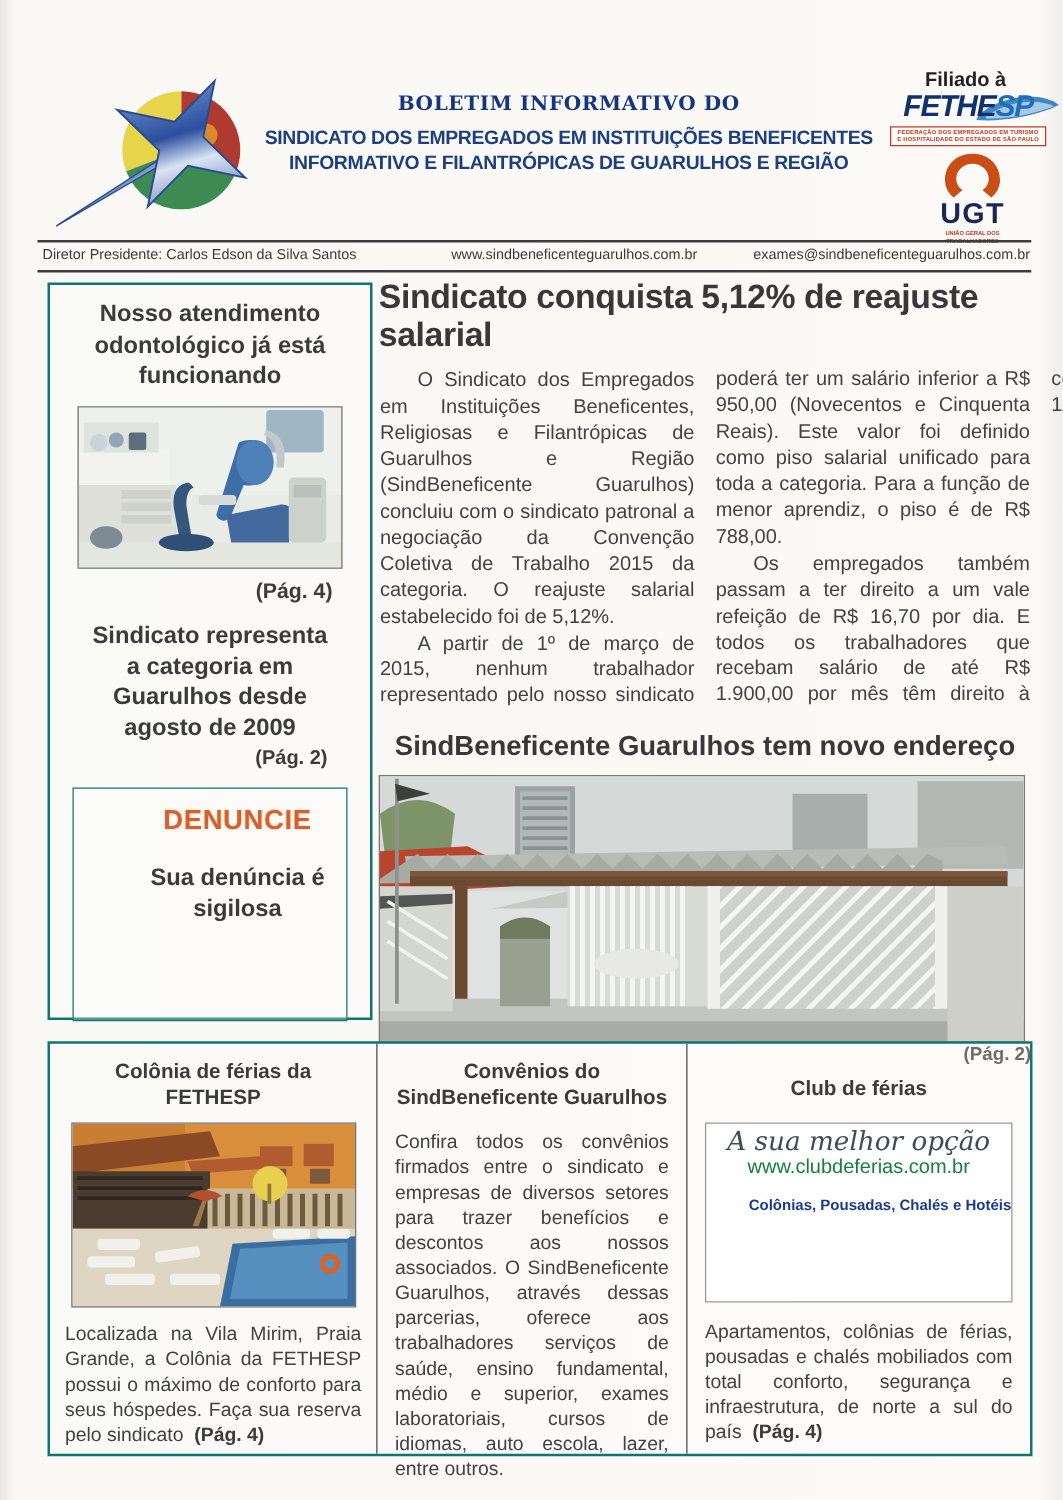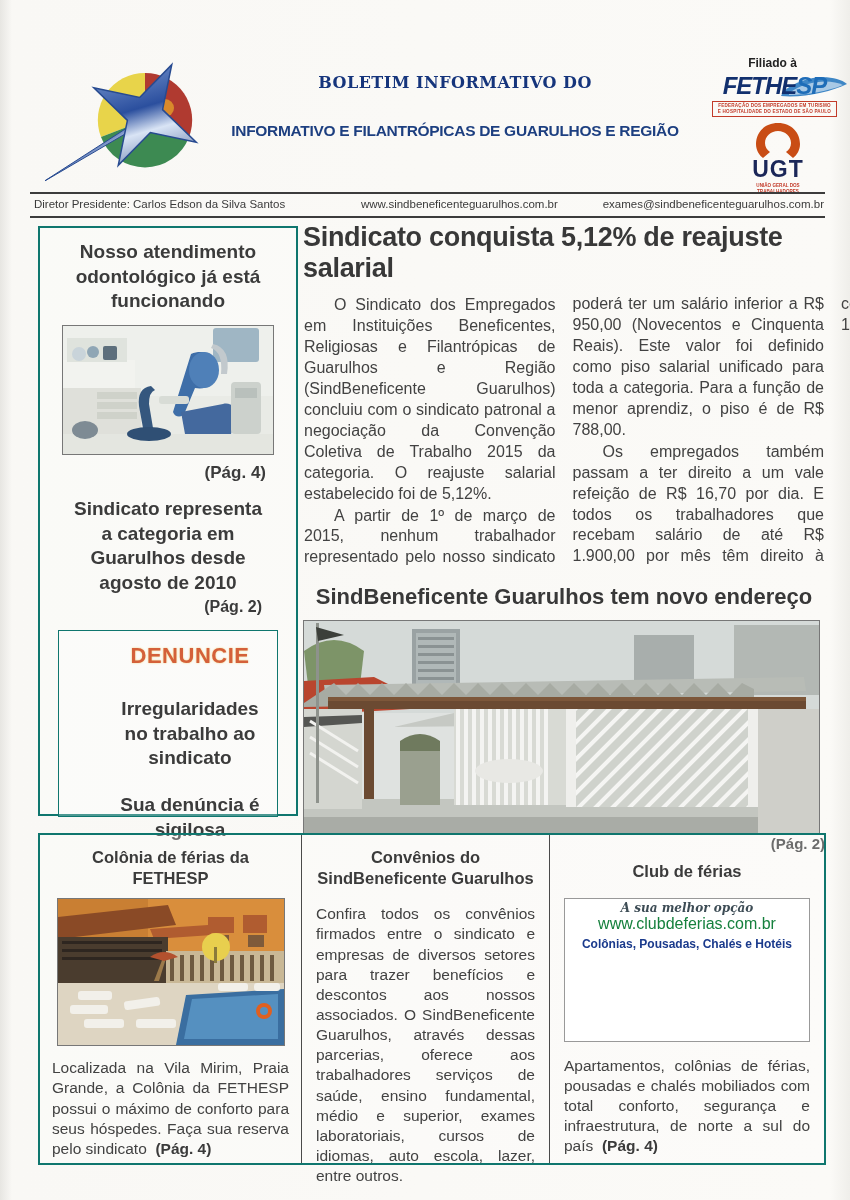--- a/index.html
+++ b/index.html
@@ -12,21 +12,21 @@
   .abs{position:absolute;}
   
   .masthead-title{
     font-family:"DejaVu Serif",serif;font-weight:bold;color:#16357c;
     font-size:16px;letter-spacing:.5px;text-align:center;
   }
   .masthead-sub{
     font-weight:bold;color:#1d3f80;font-size:15.5px;letter-spacing:-.3px;
     text-align:center;line-height:1.25;
   }
-  .affil{font-size:12px;font-weight:bold;color:#222;}
+  .affil{font-size:16px;font-weight:bold;color:#222;}
   .fethesp-text{font-weight:bold;font-style:italic;font-size:24px;letter-spacing:-1px;}
   .fethesp-a{color:#12306e;}
   .fethesp-b{color:#1e6db8;}
   .fethesp-sub{font-size:4.6px;color:#c23b2a;font-weight:bold;line-height:1.3;text-align:center;letter-spacing:.2px;}
   .ugt-word{font-family:"Liberation Sans",sans-serif;font-weight:bold;color:#1b2758;font-size:23px;letter-spacing:1px;}
   .ugt-sub{font-size:4.6px;color:#c23b2a;font-weight:bold;text-align:center;line-height:1.3;}
   .rule{position:absolute;left:30px;width:795px;height:2px;background:#3c3c3c;}
   .infobar{font-size:11.5px;color:#3a3a3a;}
   
   .box{border:2px solid #0f766e;background:rgba(255,255,255,.25);}
@@ -45,21 +45,21 @@
   }
   .article p{margin:1px;text-indent:30px;}
   .h2line{font-size:22px;font-weight:bold;color:#383838;text-align:center;}
   .photoframe{border:1.5px solid #777;background:#ddd;overflow:hidden;}
   .caption{font-size:14.5px;color:#3d3d3d;text-align:center;}
   
   .bcol-head{font-size:16.5px;font-weight:bold;color:#3b3b3b;text-align:center;line-height:1.25;}
   .btext{font-size:15.5px;line-height:1.3;text-align:justify;color:#424242;}
   .adbox{border:1.5px solid #999;background:#fff;}
   .ad-logo-text{font-weight:bold;color:#d2671f;font-size:21px;letter-spacing:.3px;}
-  .ad-tagline{font-family:"DejaVu Serif",serif;font-style:italic;font-weight:bold;color:#3d4c55;font-size:12px;}
+  .ad-tagline{font-family:"DejaVu Serif",serif;font-style:italic;font-weight:normal;color:#3d4c55;font-size:21px;}
   .ad-url{font-weight:normal;color:#15803d;font-size:16px;}
   .ad-sub{font-weight:bold;color:#1a3a8c;font-size:12px;}
   sup.reg{font-size:9px;color:#d2671f;}
 </style>
 </head>
 <body>
 
 <div class="abs" style="left:30px;top:50px;width:795px;height:140px;">
 
   <div class="abs" style="left:15px;top:10px;width:200px;height:125px;">
@@ -79,20 +79,21 @@
         <circle cx="20" cy="-12" r="9" fill="#d98a2b"></circle>
       </g>
       <polygon points="96,52 104,60 -2,122 88,64" fill="url(#starblue)" stroke="#274a90" stroke-width="1"></polygon>
       <g transform="rotate(28 100 55)">
         <polygon points="100,-2 113,42 158,55 113,68 100,112 87,68 42,55 87,42" fill="url(#starblue)" stroke="#274a90" stroke-width="1.5"></polygon>
       </g>
     </svg>
   </div>
 
   <div class="abs masthead-title" style="left:190px;top:23px;width:470px;">BOLETIM INFORMATIVO DO</div>
+  <div class="abs masthead-sub" style="left:175px;top:51px;width:500px;">SINDICATO DOS EMPREGADOS EM INSTITUIÇÕES BENEFICENTES</div>
   <div class="abs masthead-sub" style="left:175px;top:71px;width:500px;">INFORMATIVO E FILANTRÓPICAS DE GUARULHOS E REGIÃO</div>
 
   <div class="abs affil" style="left:690px;top:6px;width:105px;text-align:center;">Filiado à</div>
 
   <div class="abs" style="left:682px;top:22px;width:125px;text-align:center;">
     <div style="position:relative;display:inline-block;">
       <svg width="125" height="34" viewBox="0 0 125 34" style="position:absolute;left:0;top:0;">
         <path d="M60,20 C80,2 112,2 124,12 C108,20 80,26 58,24 Z" fill="#2a7ac0" opacity=".9"></path>
         <path d="M66,21 C84,8 108,7 120,13 C106,19 84,23 66,23 Z" fill="#ffffff" opacity=".55"></path>
       </svg>
@@ -152,26 +153,25 @@
       <rect x="96" y="70" width="30" height="8" rx="3" fill="#d8dcd6"></rect>
       <path d="M88,60 q-14,2 -12,20 l4,22 10,0 -4,-24 q0,-12 6,-14 Z" fill="#35577e"></path>
       <ellipse cx="86" cy="108" rx="22" ry="7" fill="#2f4f74"></ellipse>
       <rect x="168" y="56" width="30" height="52" rx="4" fill="#ccd1cc"></rect>
       <rect x="172" y="62" width="22" height="10" fill="#b9c0bc"></rect>
     </svg>
   </div>
 
   <div class="pageref" style="text-align:right;font-size:17px;margin:8px 30px 0 0;">(Pág. 4)</div>
 
-  <div class="sidebar-head" style="margin:14px 30px 0;">Sindicato representa a categoria em Guarulhos desde agosto de 2010</div>
+  <div class="sidebar-head" style="margin:14px 30px 0;">Sindicato representa a categoria em Guarulhos desde agosto de 2009</div>
   <div class="pageref" style="text-align:right;font-size:16px;margin:2px 34px 0 0;">(Pág. 2)</div>
 
   <div class="box" style="border-width:1.5px;margin:14px 18px 0;height:185px;padding-left:44px;">
     <div class="denuncie-title" style="margin-top:12px;">DENUNCIE</div>
-    <div class="denuncie-line" style="margin:28px 8px 0;">Irregularidades no trabalho ao sindicato</div>
     <div class="denuncie-line" style="margin:22px 8px 0;">Sua denúncia é sigilosa</div>
   </div>
 </div>
 
 <div class="abs" style="left:303px;top:222px;width:522px;">
   <div class="headline">Sindicato conquista 5,12% de reajuste salarial</div>
 
   <div class="article" style="height:278px;margin-top:10px;">
     <p>O Sindicato dos Empregados em Instituições Beneficentes, Religiosas e Filantrópicas de Guarulhos e Região (SindBeneficente Guarulhos) concluiu com o sindicato patronal a negociação da Convenção Coletiva de Trabalho 2015 da categoria. O reajuste salarial estabelecido foi de 5,12%.</p>
     <p>A partir de 1º de março de 2015, nenhum trabalhador representado pelo nosso sindicato poderá ter um salário inferior a R$ 950,00 (Novecentos e Cinquenta Reais). Este valor foi definido como piso salarial unificado para toda a categoria. Para a função de menor aprendiz, o piso é de R$ 788,00.</p>
@@ -318,20 +318,20 @@
     <div class="btext" style="margin-top:16px;">Confira todos os convênios firmados entre o sindicato e empresas de diversos setores para trazer benefícios e descontos aos nossos associados. O SindBeneficente Guarulhos, através dessas parcerias, oferece aos trabalhadores serviços de saúde, ensino fundamental, médio e superior, exames laboratoriais, cursos de idiomas, auto escola, lazer, entre outros.</div>
 
   </div>
 
   <div style="flex:1;border-left:1.5px solid #4a4a4a;padding:10px 14px;box-sizing:border-box;">
     <div class="bcol-head" style="margin-top:16px;">Club de férias</div>
 
     <div class="adbox" style="width:244px;height:142px;margin:16px auto 0;text-align:center;">
       <div class="ad-tagline" style="margin-top:2px;">A sua melhor opção</div>
       <div class="ad-url">www.clubdeferias.com.br</div>
-      <div class="ad-sub" style="margin-top:4px;">Colônias, Pousadas, Chalés e Hotéis</div>
+      <div class="ad-sub" style="margin-top:14px;text-align:right;">Colônias, Pousadas, Chalés e Hotéis</div>
     </div>
 
     <div class="btext" style="margin-top:14px;">
       <span>Apartamentos, colônias de férias, pousadas e chalés mobiliados com total conforto, segurança e infraestrutura, de norte a sul do país</span>&nbsp; <strong class="pageref">(Pág. 4)</strong>
     </div>
   </div>
 </div>
 
 </body></html>

